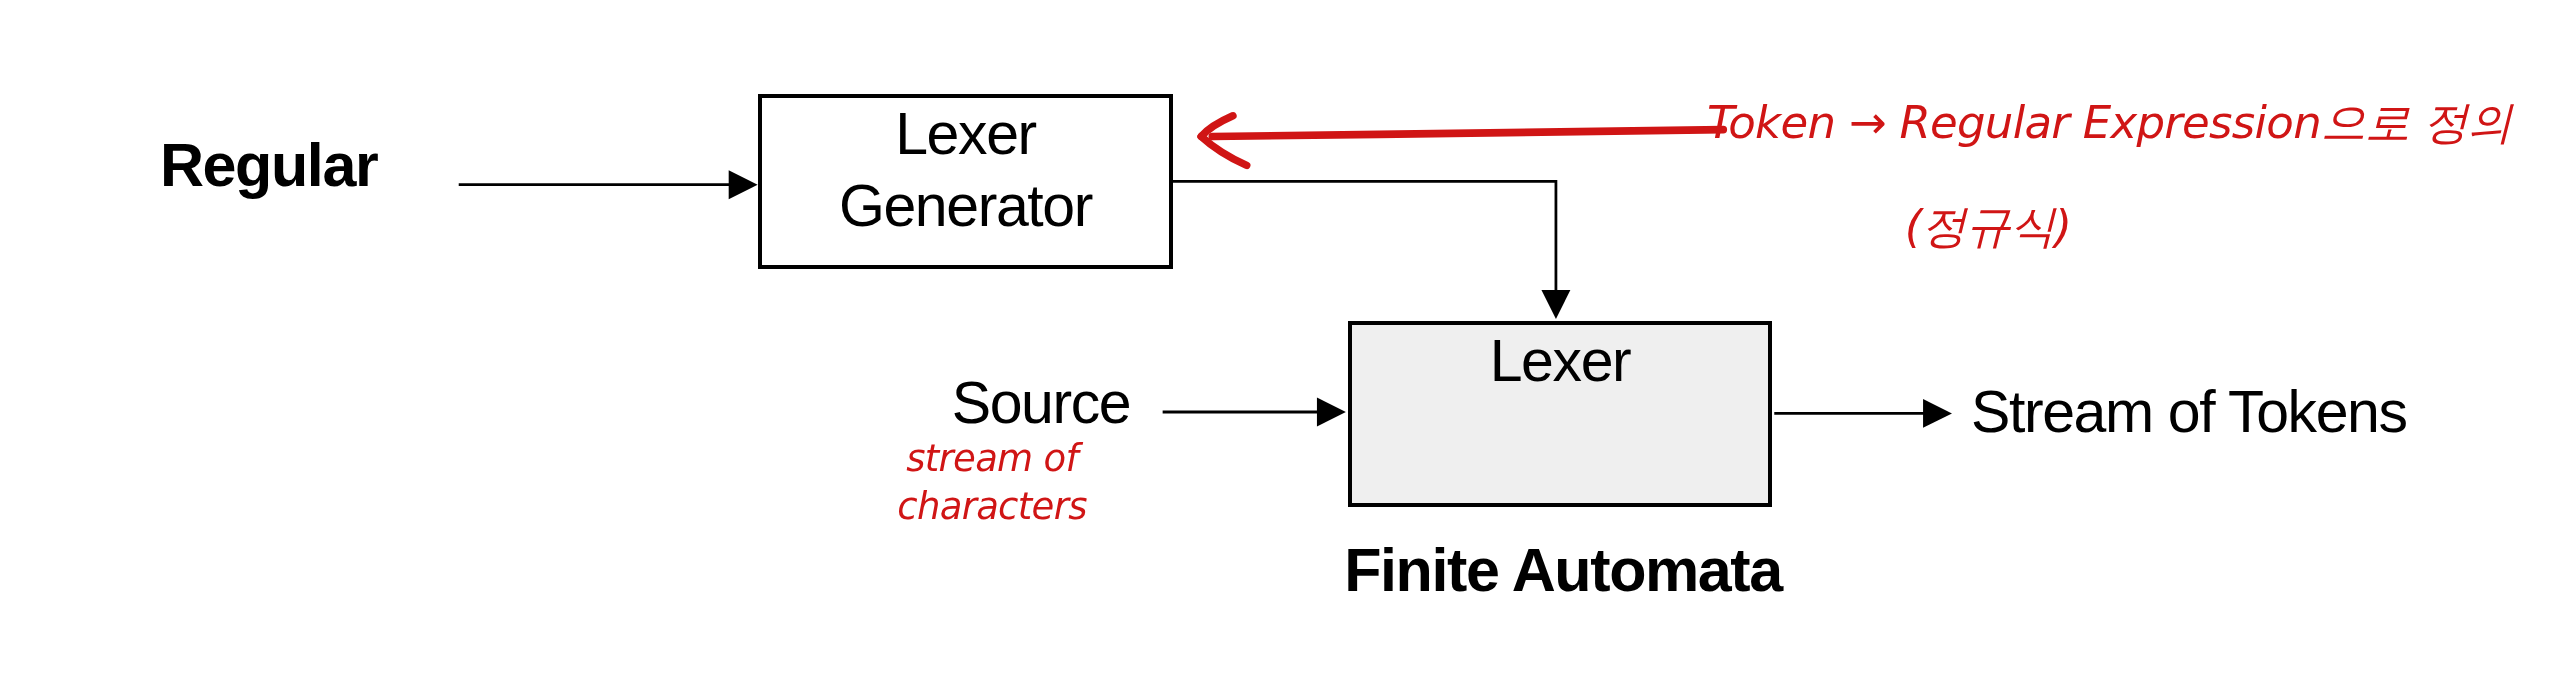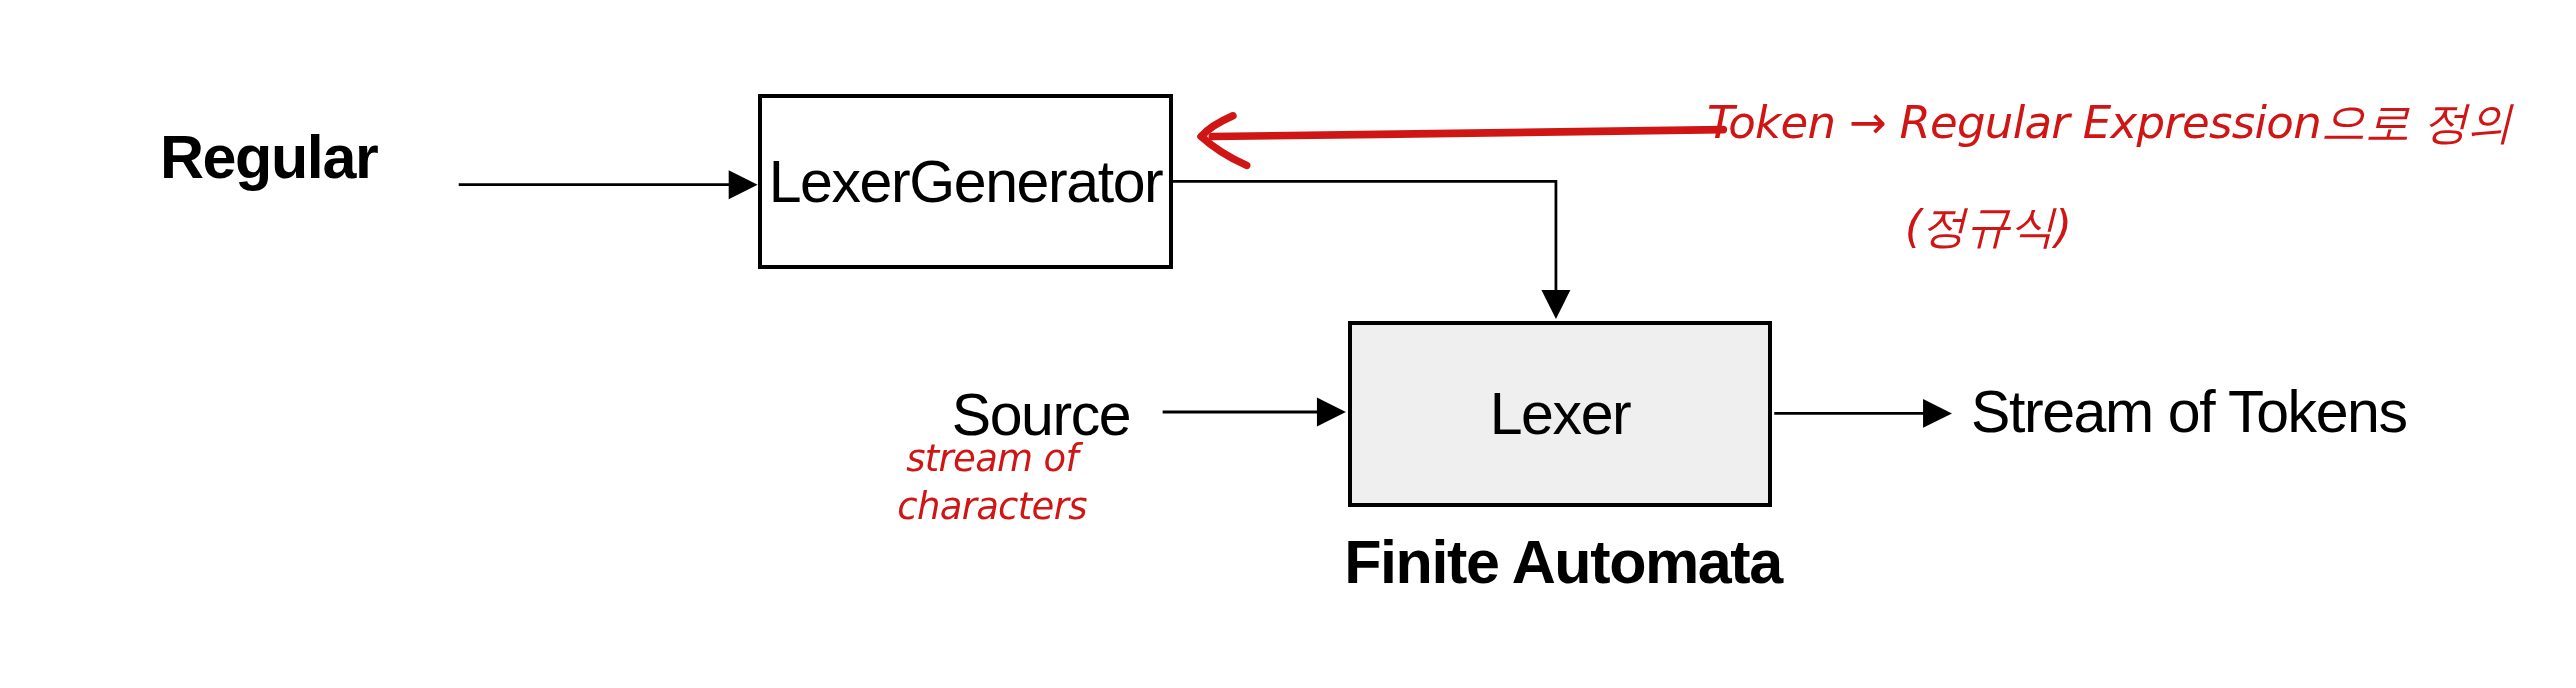--- a/index.html
+++ b/index.html
@@ -14,30 +14,30 @@
   }
   .abs { position: absolute; }
   .label {
     letter-spacing: -1.4px;
     white-space: nowrap;
   }
   .center { text-align: center; }
   .bold { font-weight: bold; }
 
   
-  .t-big    { font-size: 61px; line-height: 72px; }
+  .t-big    { font-size: 61px; line-height: 72px; margin-top: 8px; }
   .t-node   { font-size: 59px; line-height: 72px; }
 
   
   .box {
     position: absolute;
     border: 4.1px solid #000000;
     background: #ffffff;
-    display: flex; flex-direction: row;
-    align-items: center; justify-content: center;
+    display: flex; flex-direction: column;
+    align-items: center; justify-content: flex-start;
     box-sizing: border-box;
   }
   .box.shaded { background: #efefef; }
 
   
   .ink {
     color: #d01515;
     font-family: "DejaVu Sans", sans-serif;
     font-style: italic;
     letter-spacing: -0.7px;
@@ -88,21 +88,21 @@
 
   <div class="abs label t-big bold center" style="left:27.6px; top:121px; width:482px;">
     <div>Regular</div>
   </div>
 
   <div class="box" style="left:758px; top:94px; width:415px; height:175px;">
     <div class="label t-node">Lexer</div>
     <div class="label t-node">Generator</div>
   </div>
 
-  <div class="abs label t-node center" style="left:903px; top:386px; width:276px; line-height:59px;">Source</div>
+  <div class="abs label t-node center" style="left:903px; top:374px; width:276px; line-height:59px;">Source</div>
 
   <div class="abs ink ink-small center" style="left:854px; top:435px; width:276px;">
     <div>stream of</div>
     <div>characters</div>
   </div>
 
   <div class="box shaded" style="left:1348px; top:321px; width:424px; height:186px;">
     <div class="label t-node">Lexer</div>
   </div>
 

